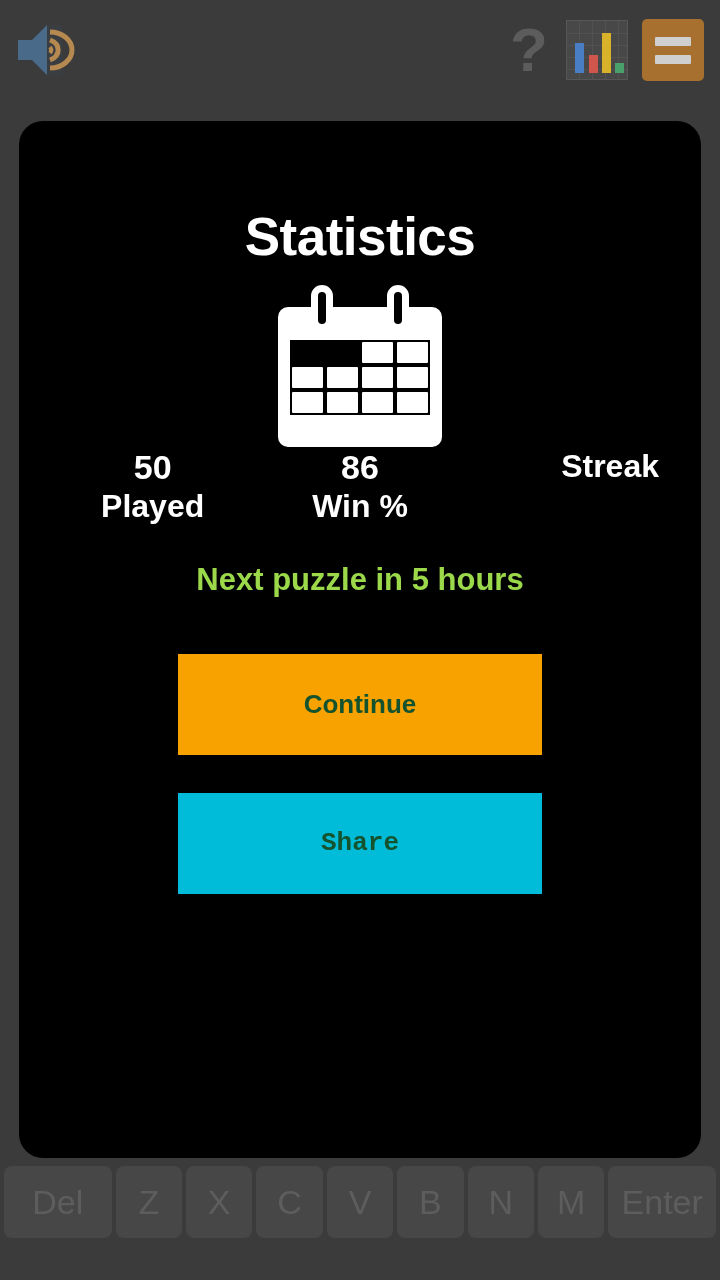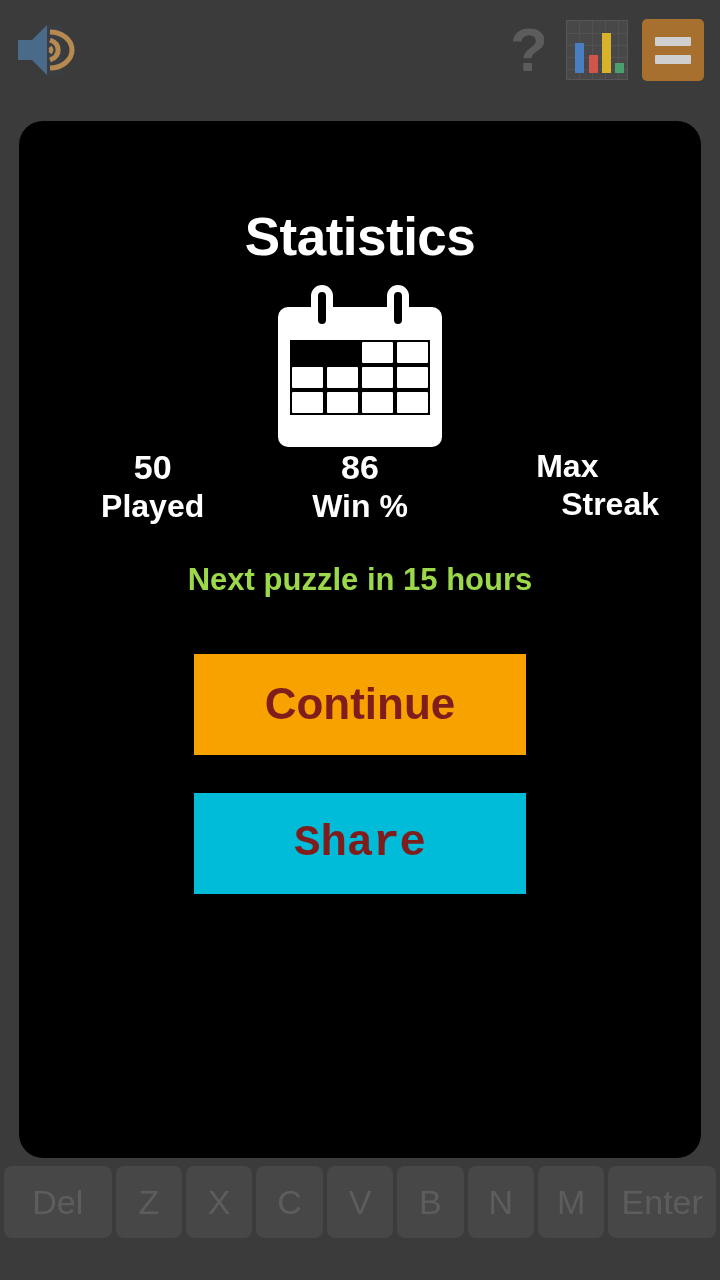--- a/index.html
+++ b/index.html
@@ -183,25 +183,25 @@
 
   
   #actions {
     margin-top: 56px;
     display: flex;
     flex-direction: column;
     align-items: center;
     gap: 38px;
   }
   .action-btn {
-    width: 332px; height: 101px;
+    width: 364px; height: 101px;
     border: none;
-    color: #7f1d1d;
+    color: #14532d;
     font-family: "Liberation Sans", sans-serif;
-    font-size: 44px;
+    font-size: 26px;
     font-weight: bold;
     cursor: pointer;
     display: flex;
     align-items: center;
     justify-content: center;
   }
   #continue-button { background: #f8a200; }
   #share-button { background: #00bcd8; font-family: Liberation Mono, monospace; }
 
   
@@ -301,27 +301,26 @@
       <div class="stat-label">Played</div>
     </div>
 
     <div class="stat-col">
       <div class="stat-value">86</div>
       <div class="stat-label">Win %</div>
     </div>
 
 
     <div class="stat-col wrap">
-      <div class="stat-label" style="text-align:center;padding-right:0">Max</div>
       <div class="stat-label">Streak</div>
     </div>
 
   </div>
 
-  <div id="next-puzzle">Next puzzle in 15 hours</div>
+  <div id="next-puzzle">Next puzzle in 5 hours</div>
 
   <div id="actions">
     <button id="continue-button" class="action-btn">Continue</button>
     <button id="share-button" class="action-btn">Share</button>
   </div>
 
 </div>
 
 <div id="keyboard-row">
   <div class="key wide">Del</div>

